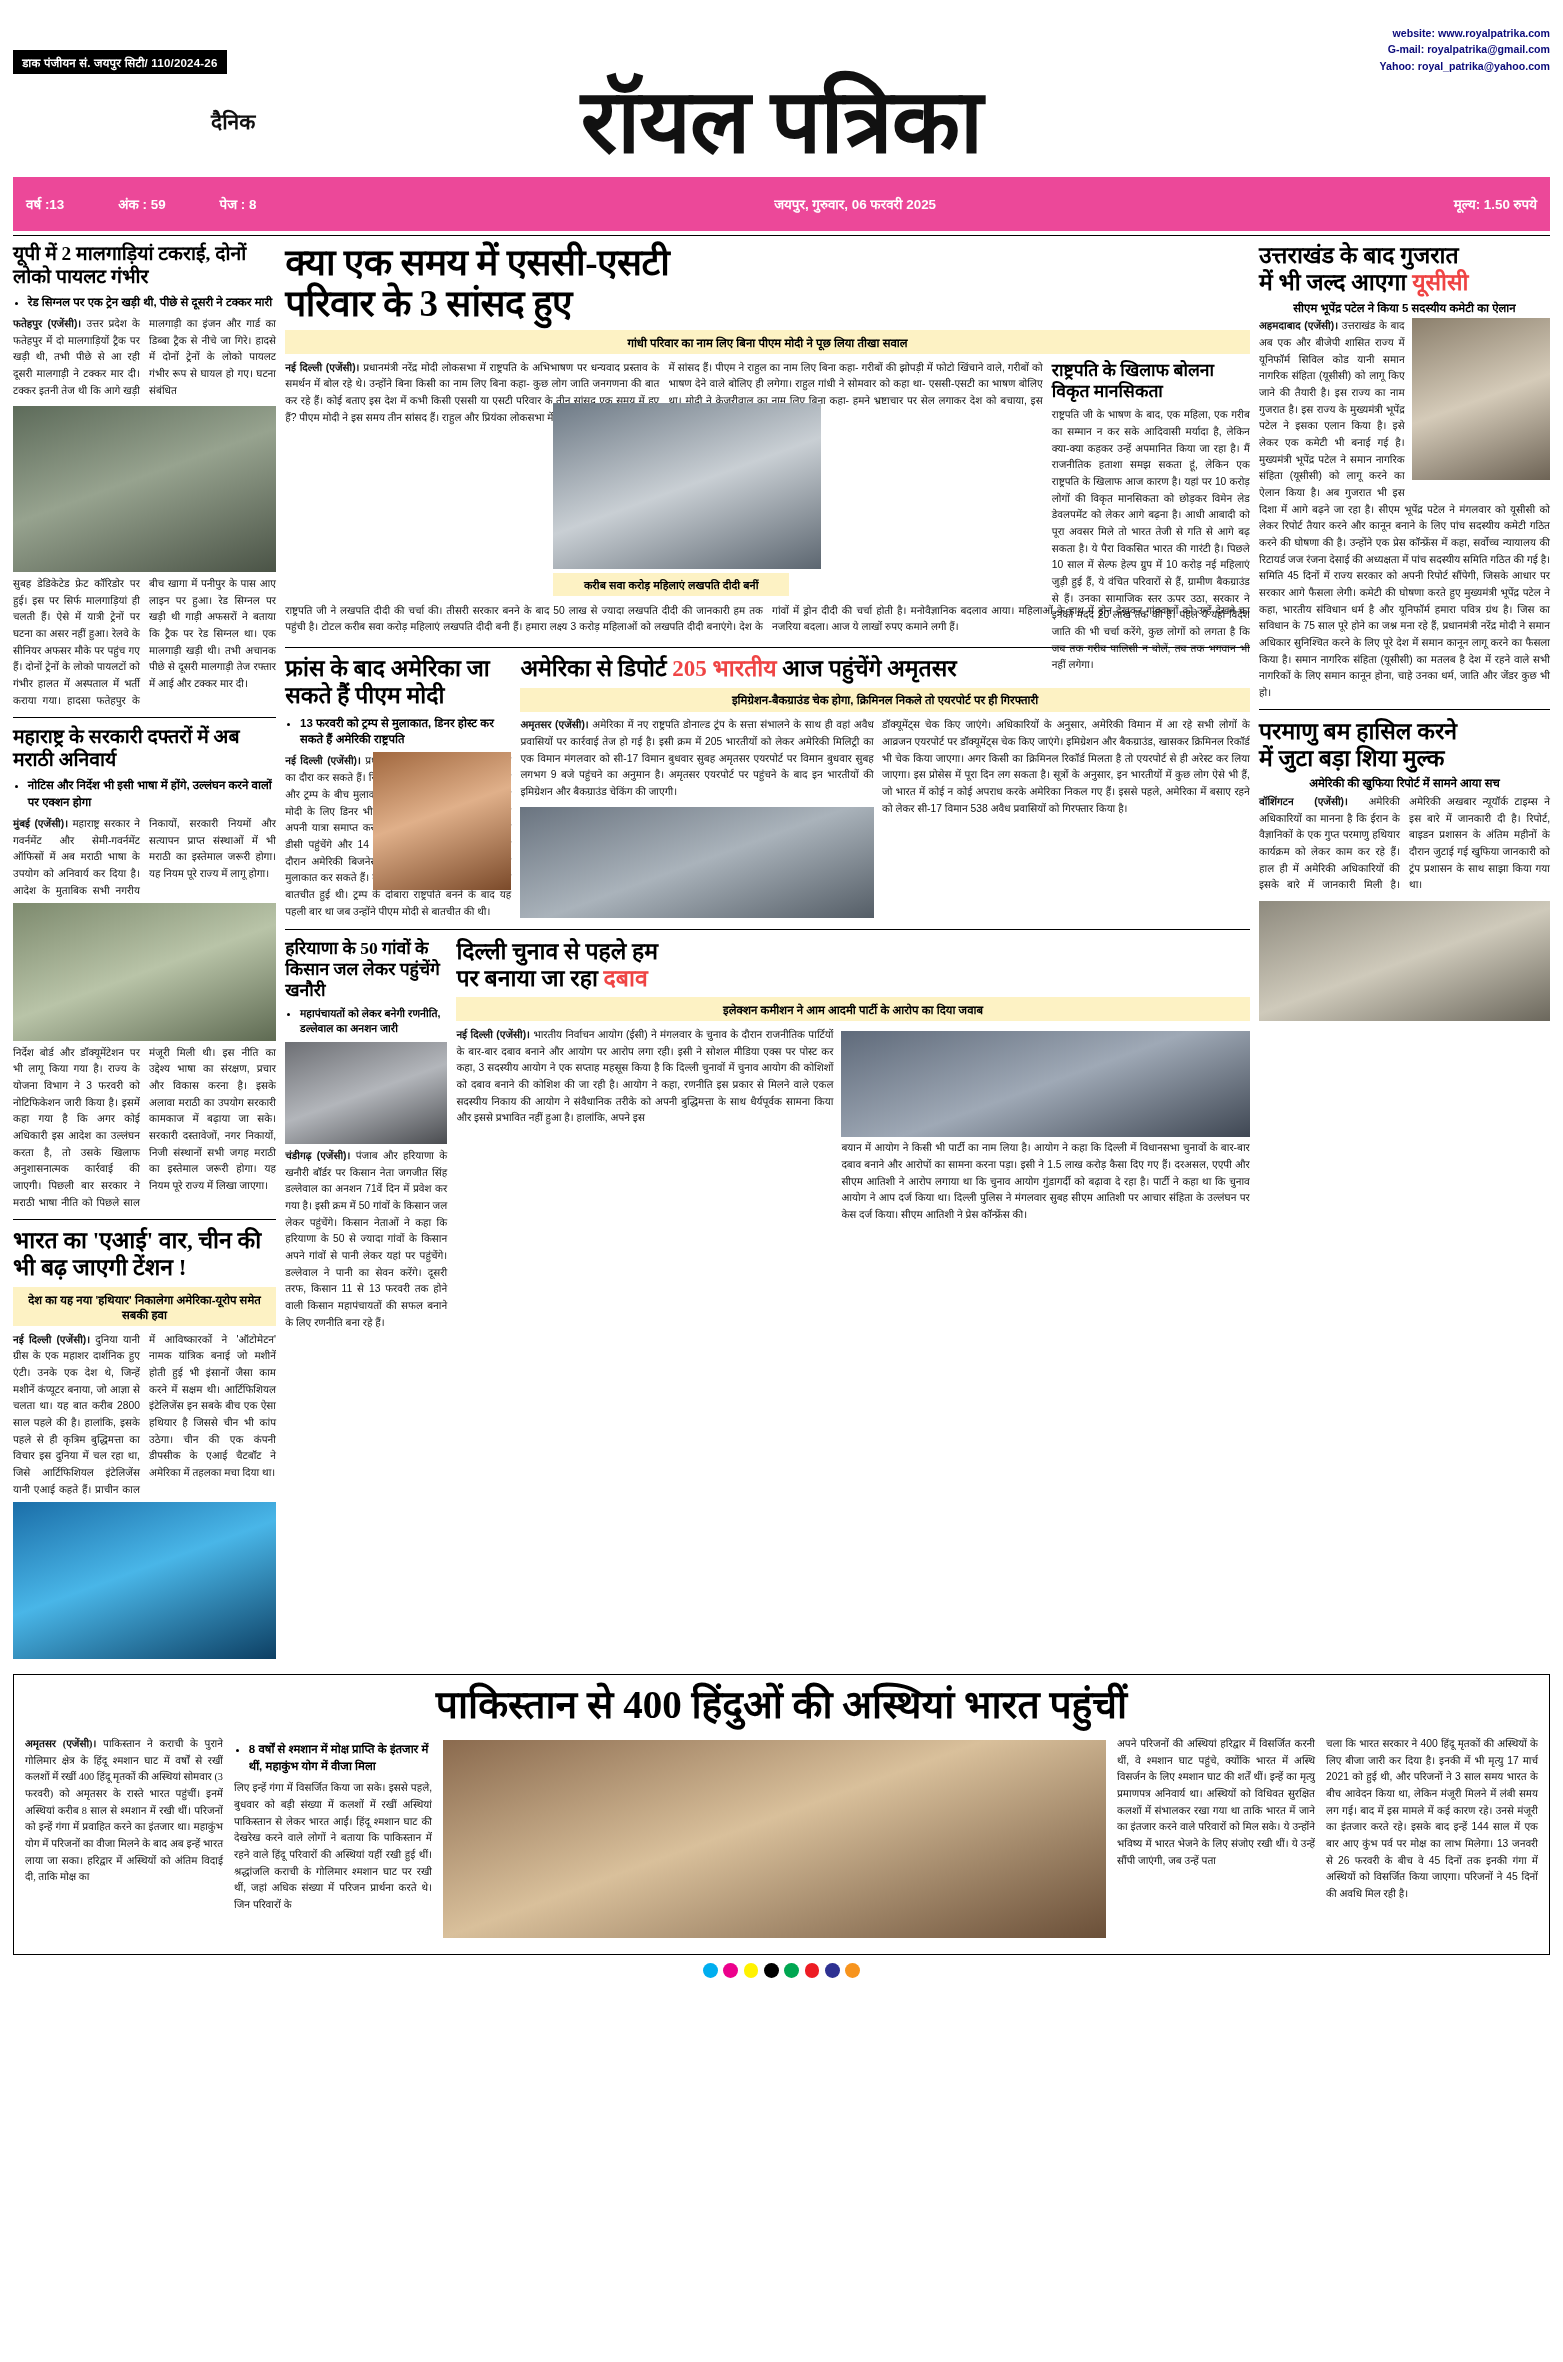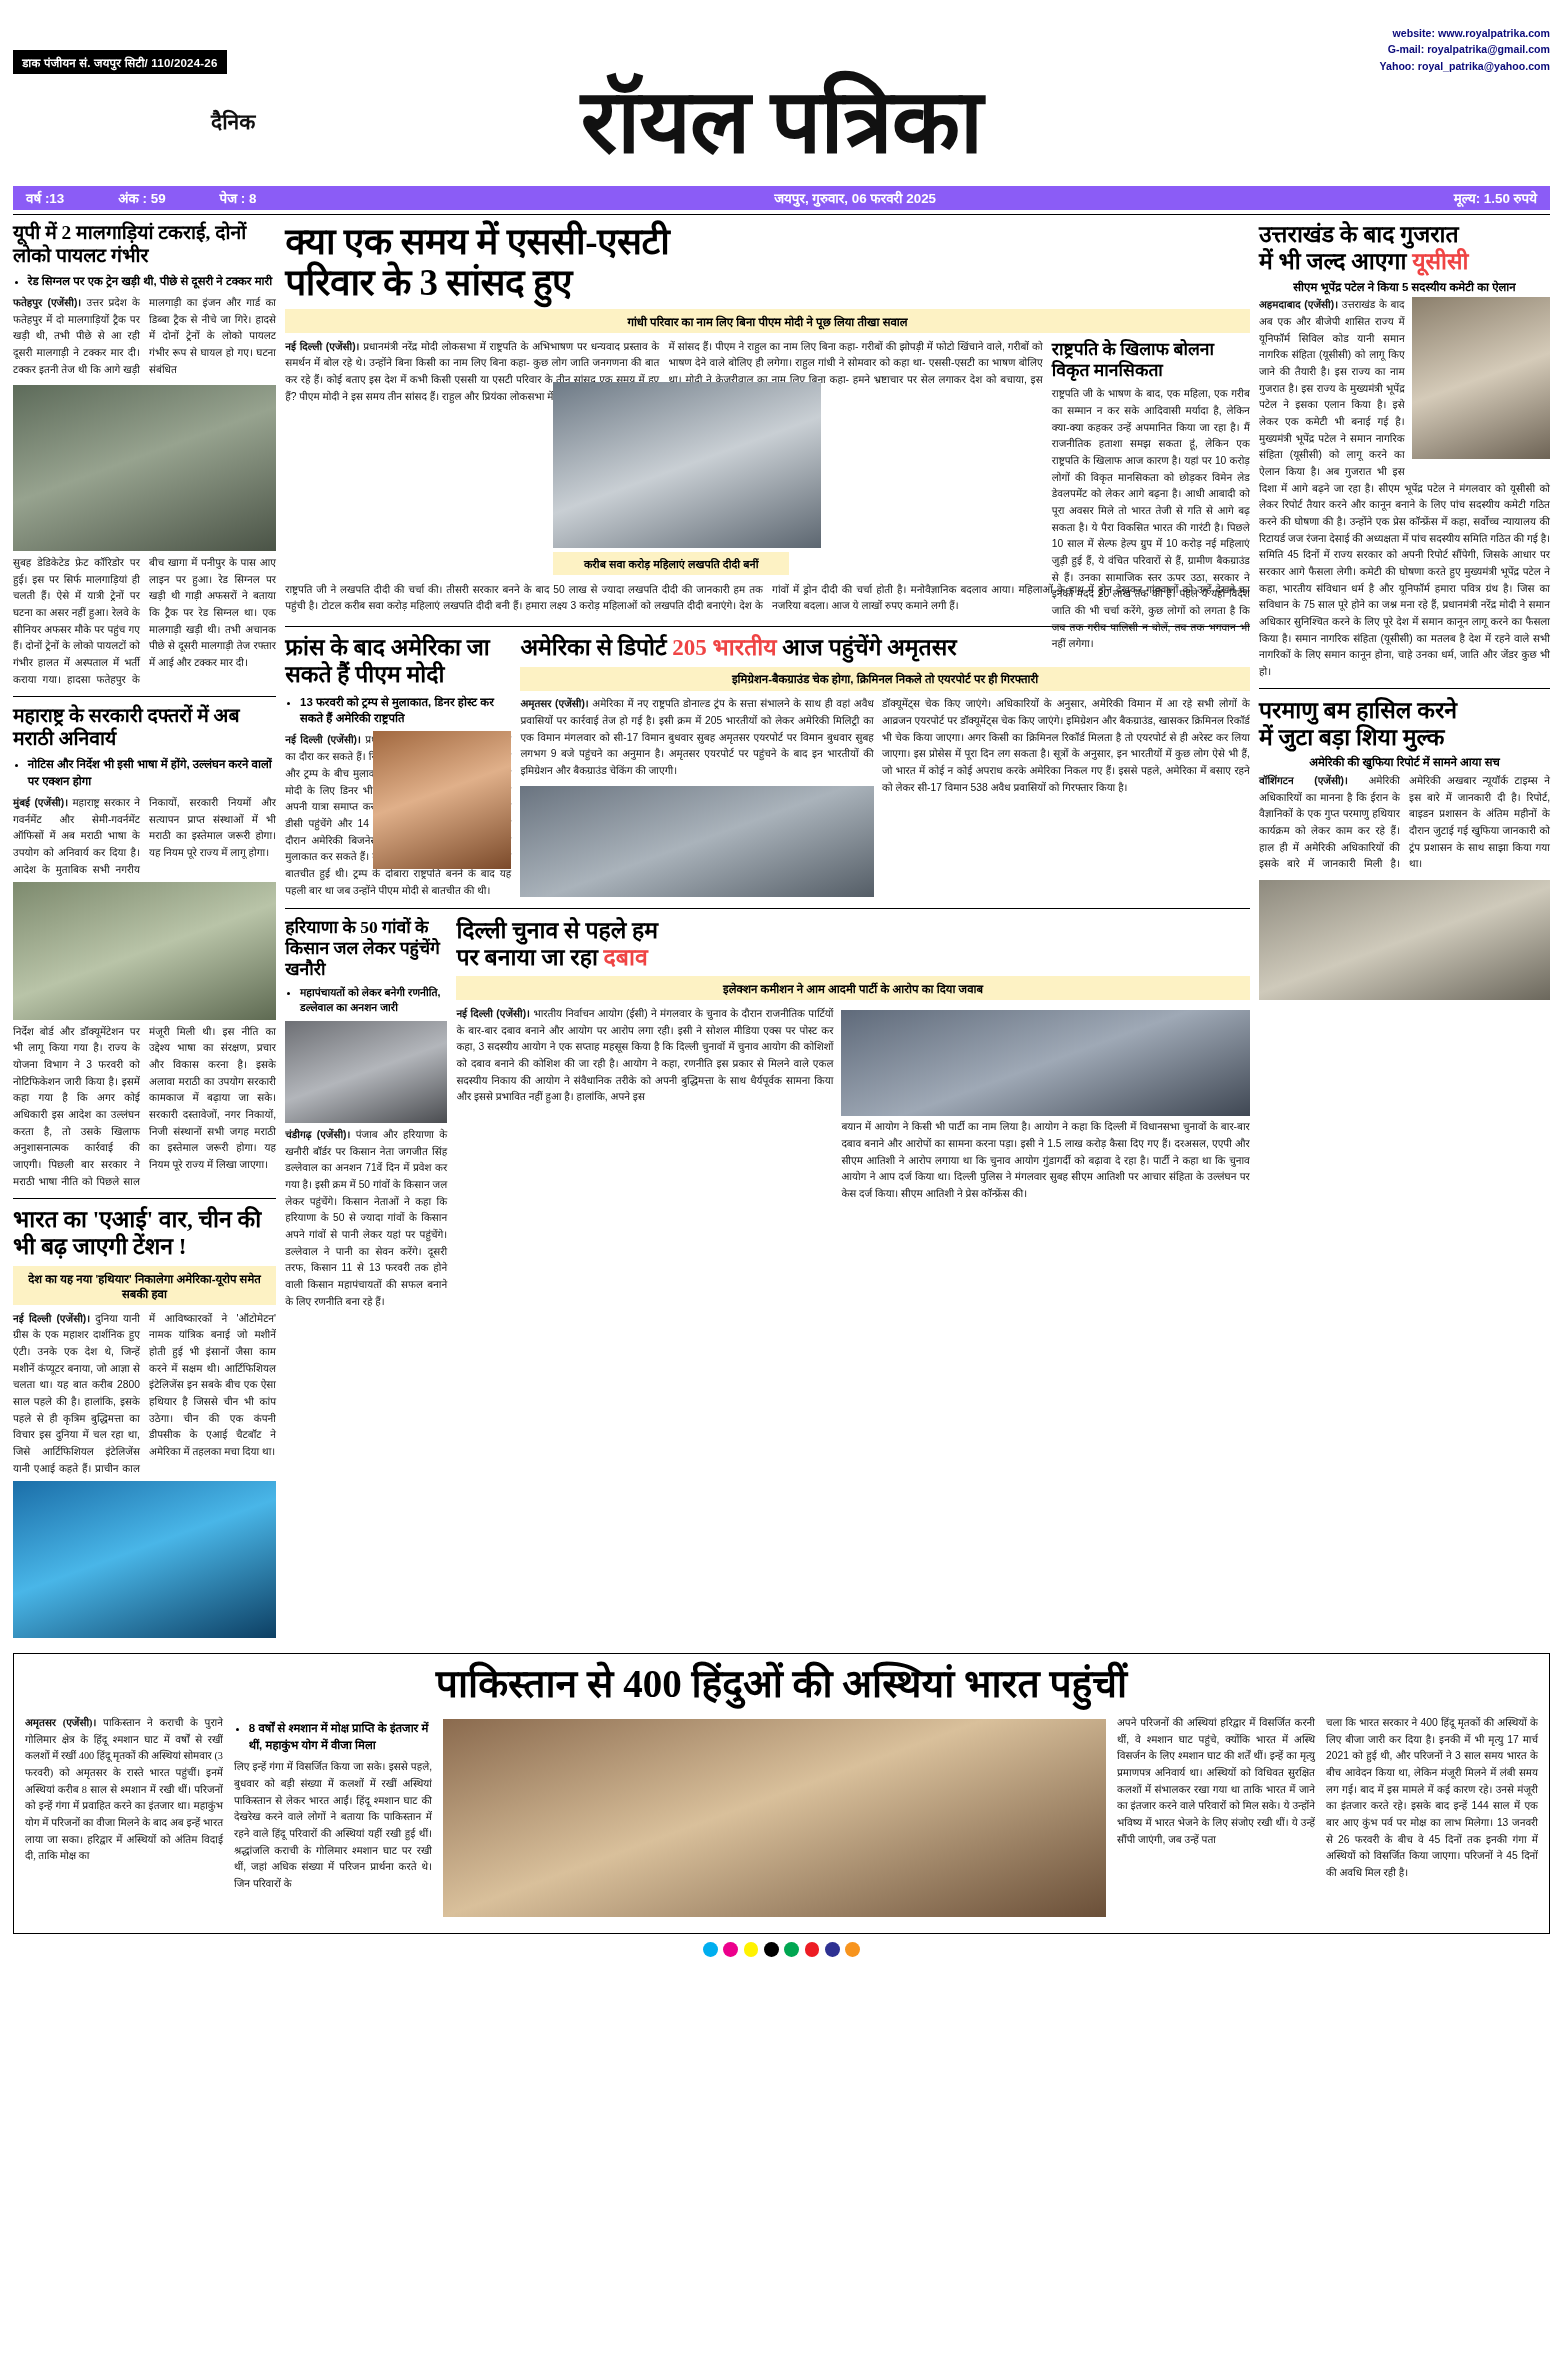--- a/index.html
+++ b/index.html
@@ -22,22 +22,22 @@
   .masthead { text-align:center; position:relative; margin-top:1.8px; }
   .masthead .dainik {
     position:absolute; left:198px; top:31px; font-size:21px; font-weight:bold; color:#111;
   }
   .masthead .title {
     font-size:89px; font-weight:bold; letter-spacing:-0.9px; line-height:1.05; color:#111;
     font-family:"Liberation Serif", serif;
   }
   
   .redstrip {
-    background:#8b5cf6; color:#fff; display:flex; align-items:center; justify-content:space-between;
-    padding:3px 13px; font-size:13.4px; font-weight:bold; margin-top:17px;
+    background:#ec4899; color:#fff; display:flex; align-items:center; justify-content:space-between;
+    padding:18px 13px; font-size:13.4px; font-weight:bold; margin-top:8px;
   }
   .redstrip .left { display:flex; gap:54px; }
   .redstrip .center { flex:1; text-align:center; }
   .rule { border-top:1.8px solid #000; margin:3.7px 0 5.5px; }
   
   .cols { display:flex; gap:9.2px; }
   .col-left { width:263px; }
   .col-mid { flex:1; }
   .col-right { width:291px; }
   h1,h2,h3,h4 { margin:0; font-family:"Liberation Serif", serif; }

